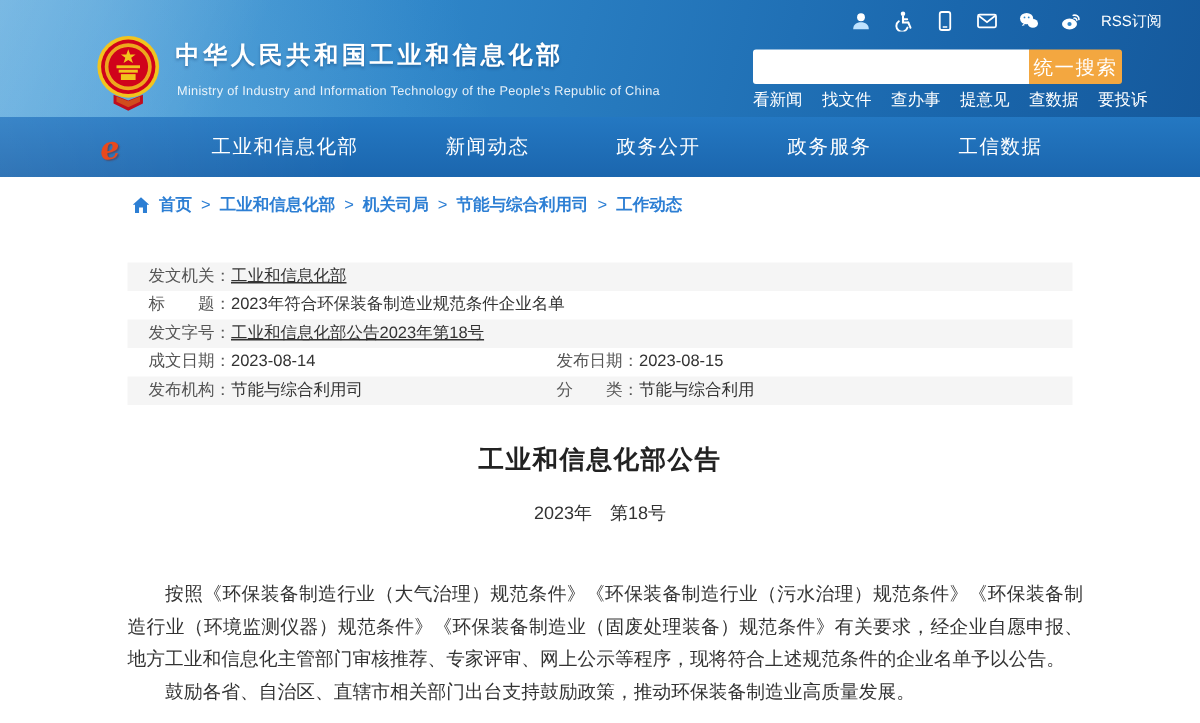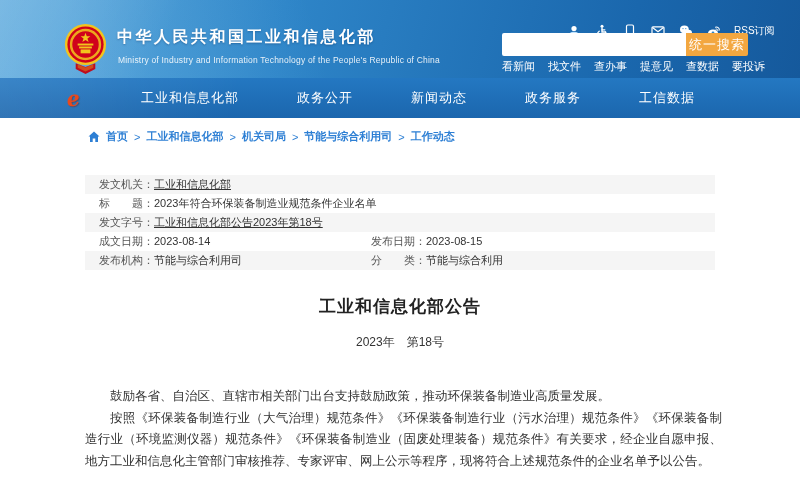--- a/index.html
+++ b/index.html
@@ -21,21 +21,21 @@
     white-space:nowrap;
   }
   .site-subtitle {
     position:absolute; left:118px; top:55px; color:rgba(255,255,255,.88);
     font-size:8.5px; letter-spacing:.2px; white-space:nowrap;
   }
 
   
   .topbar {
     position:absolute; top:6px; left:566px; height:16px;
-    display:flex; align-items:center; gap:13px;margin-top:17px;
+    display:flex; align-items:center; gap:13px;
   }
   .topbar .ticon { width:15px; height:15px; display:inline-flex; align-items:center; justify-content:center; cursor:pointer; }
   .topbar .ticon svg { width:14px; height:14px; }
   .rss-label { color:#fff; font-size:10px; white-space:nowrap; cursor:pointer; }
 
   
   .search-box { position:absolute; left:502px; top:33px; width:246px; height:23px; display:flex; }
   .search-input {
     flex:1; border:none; outline:none; background:#fff; height:23px;
     font-size:12px; padding:0 6px; border-radius:2px 0 0 2px;
@@ -189,22 +189,22 @@
       <span>提意见</span>
       <span>查数据</span>
       <span>要投诉</span>
     </div>
   </div>
 
   <div class="nav">
     <span class="nav-logo">e</span>
     <div class="nav-items">
       <div class="nav-item">工业和信息化部</div>
+      <div class="nav-item">新闻动态</div>
       <div class="nav-item">政务公开</div>
-      <div class="nav-item">新闻动态</div>
       <div class="nav-item">政务服务</div>
       <div class="nav-item">工信数据</div>
 
     </div>
   </div>
 
   <div class="breadcrumb">
     <span class="home-icon">
       <svg viewBox="0 0 12 12">
           <path d="M6 0.5 L11.5 5.5 L10 5.5 L10 11 L7.3 11 L7.3 7.4 L4.7 7.4 L4.7 11 L2 11 L2 5.5 L0.5 5.5 Z" fill="#2d7fd4"></path>
@@ -253,17 +253,17 @@
         <span class="meta-label">分　　类：</span>
         <span class="meta-value">节能与综合利用</span>
       </span>
     </div>
   </div>
 
   <div class="article-title">工业和信息化部公告</div>
   <div class="article-issue">2023年　第18号</div>
 
   <div class="article-body">
+    <p>按照《环保装备制造行业（大气治理）规范条件》《环保装备制造行业（污水治理）规范条件》《环保装备制造行业（环境监测仪器）规范条件》《环保装备制造业（固废处理装备）规范条件》有关要求，经企业自愿申报、地方工业和信息化主管部门审核推荐、专家评审、网上公示等程序，现将符合上述规范条件的企业名单予以公告。</p>
     <p>鼓励各省、自治区、直辖市相关部门出台支持鼓励政策，推动环保装备制造业高质量发展。</p>
-    <p>按照《环保装备制造行业（大气治理）规范条件》《环保装备制造行业（污水治理）规范条件》《环保装备制造行业（环境监测仪器）规范条件》《环保装备制造业（固废处理装备）规范条件》有关要求，经企业自愿申报、地方工业和信息化主管部门审核推荐、专家评审、网上公示等程序，现将符合上述规范条件的企业名单予以公告。</p>
   </div>
 
 </div>
 
 </body></html>

